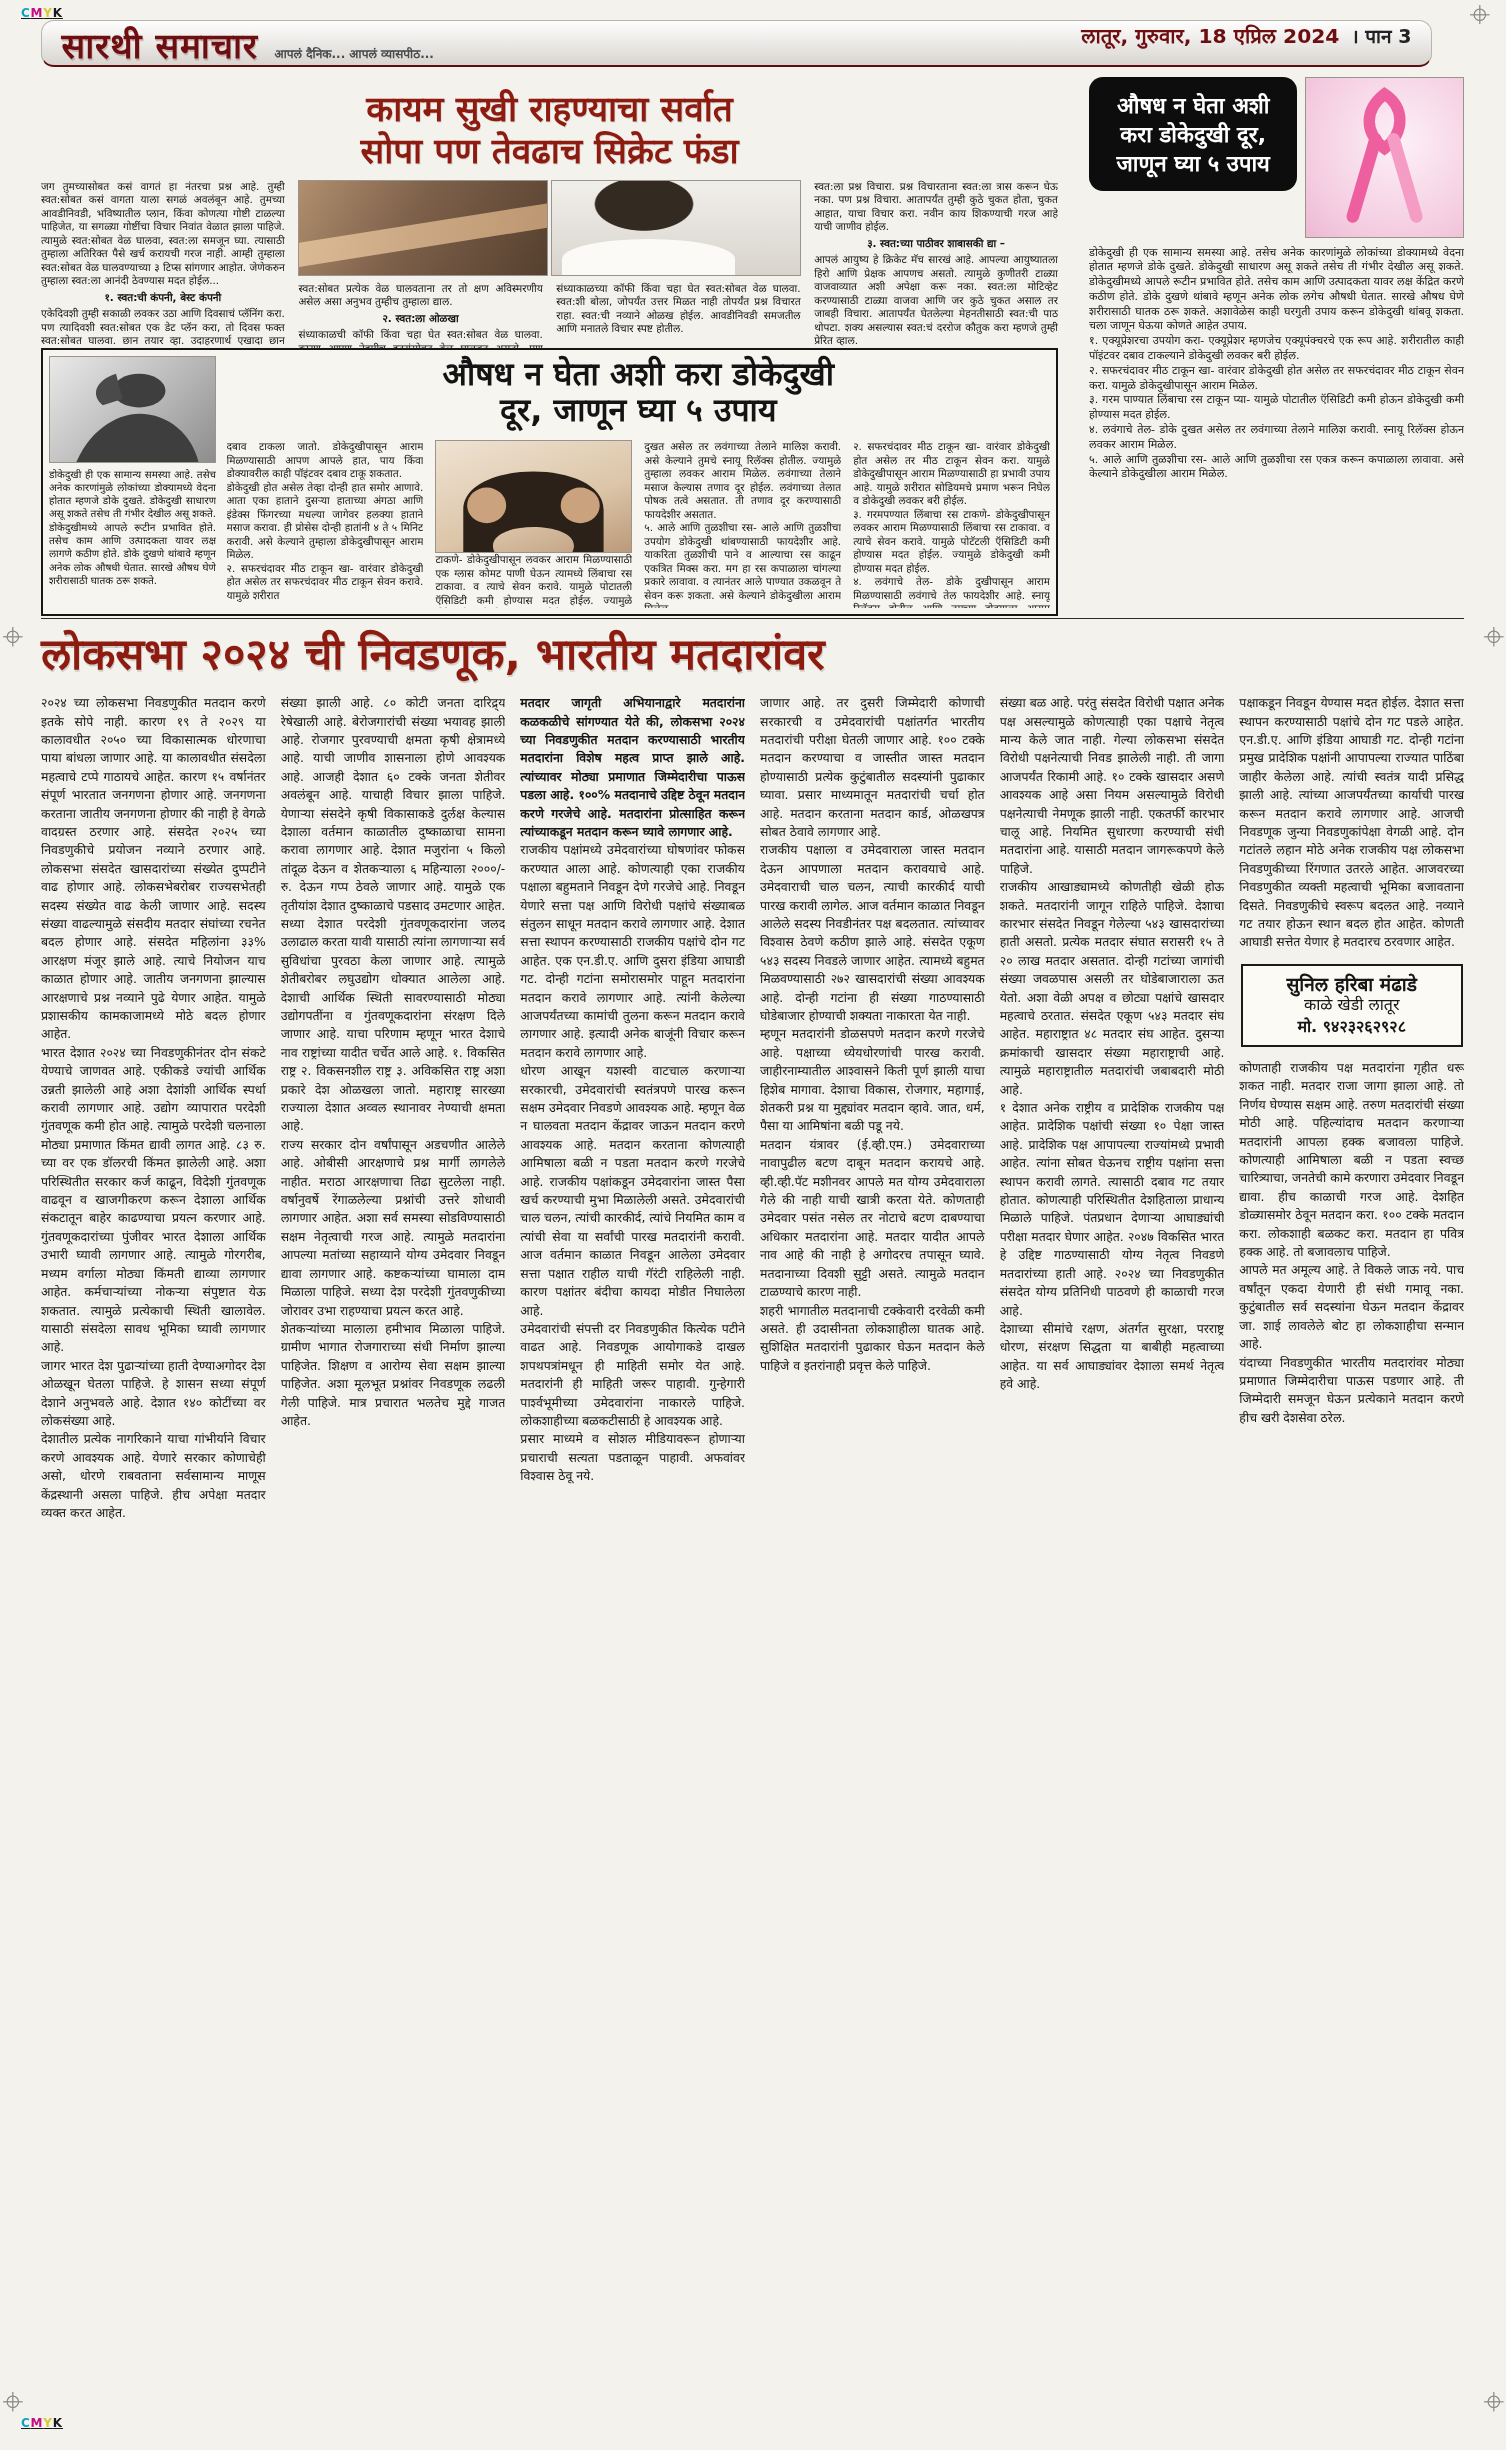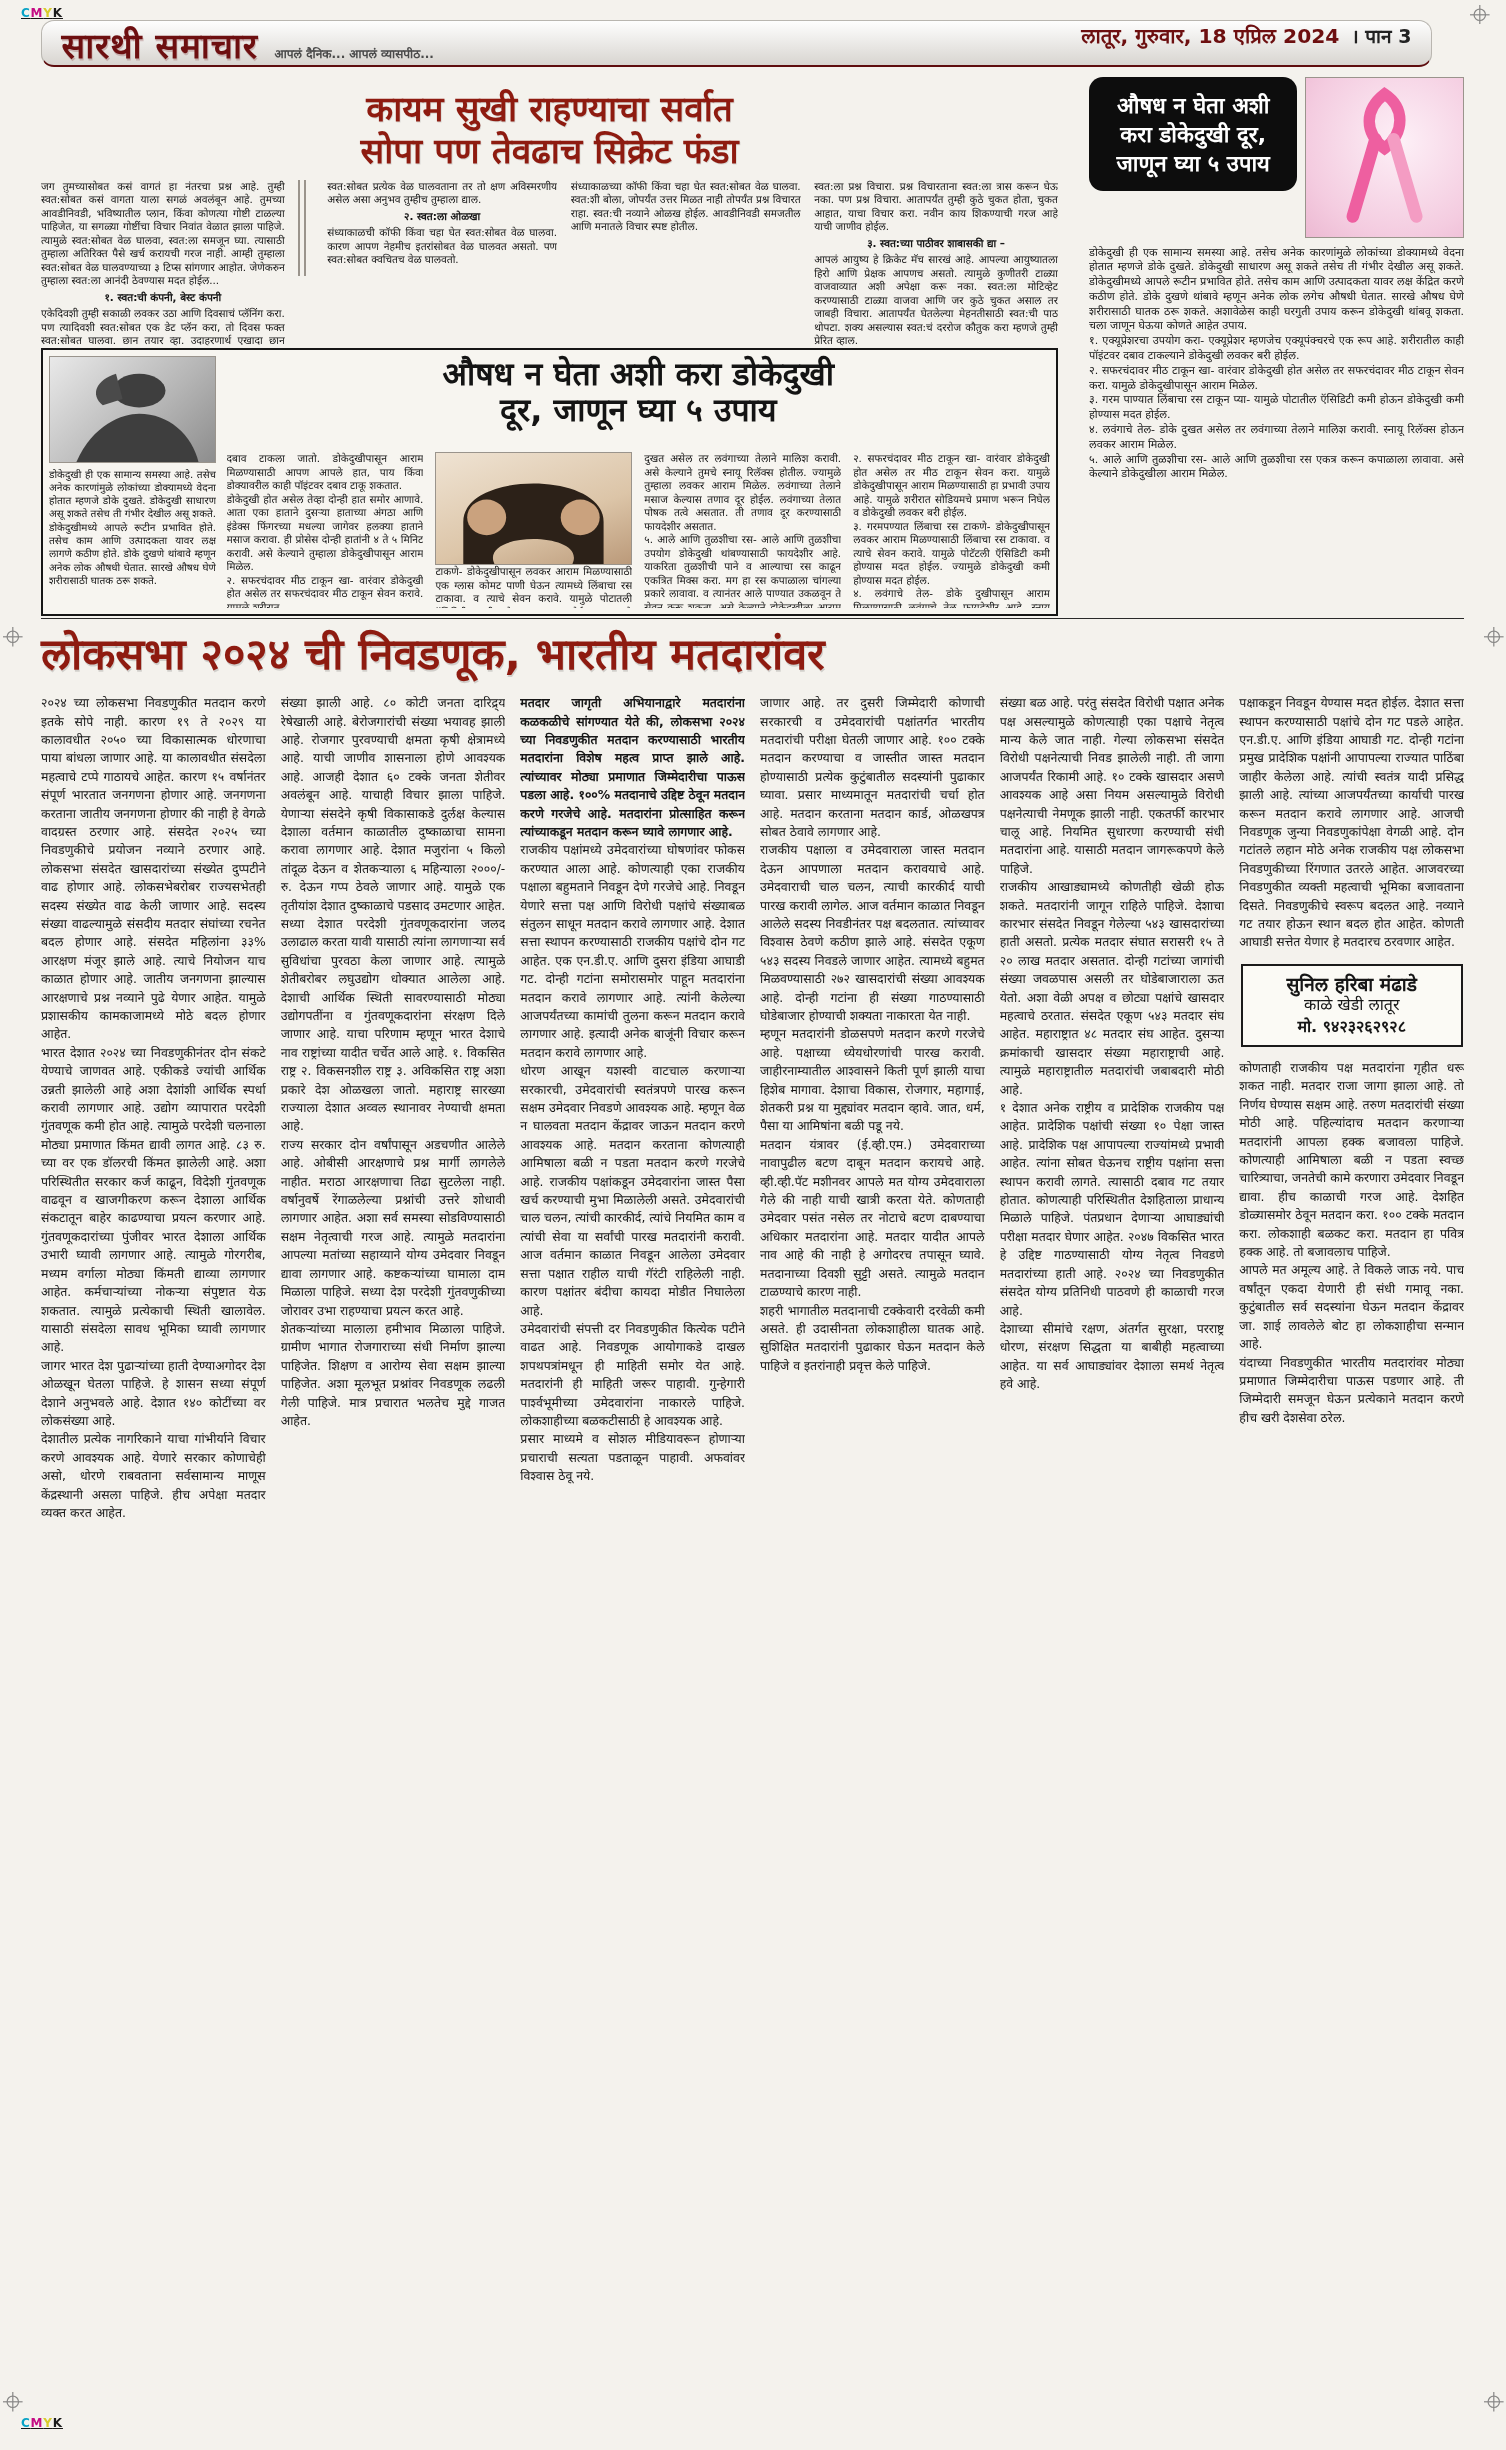--- a/index.html
+++ b/index.html
@@ -19,38 +19,38 @@
   
   .flow{white-space:pre-line;text-align:justify;}
   .subhead{font-weight:bold;text-align:center;margin:3px 0;}
   .fig{position:relative;overflow:hidden;border:0.8px solid #9a948c;box-sizing:border-box;}
   
   .top-zone{position:absolute;left:41px;top:77px;width:1423px;height:539px;}
   .happiness{position:absolute;left:0;top:0;width:1017px;}
   .hap-head{color:#8e1b10;font-weight:bold;font-size:35px;line-height:42px;text-align:center;text-shadow:0.8px 0.8px 0 rgba(0,0,0,.12);margin-top:11px;}
   .hap-cols{display:flex;gap:13.6px;margin-top:7.5px;height:175px;}
   .hap-col{flex:1;overflow:hidden;font-size:10.4px;line-height:13.5px;}
-  .mid-wrap{flex:2.06;display:flex;flex-direction:row;gap:21px;}
+  .mid-wrap{flex:2.06;display:flex;flex-direction:column;gap:6px;}
   .fig-duo{display:flex;gap:3.8px;height:96px;flex:none;}
   .fig-duo .fig{flex:1;height:100%;}
   .fig-couple{background:linear-gradient(120deg,#b18f6e 0%,#7d604a 45%,#55402e 100%);}
   .fig-couple .band{position:absolute;left:-12%;top:44%;width:130%;height:26%;background:linear-gradient(90deg,#e6c7a0,#caa078);transform:rotate(-9deg);opacity:.85;}
   .fig-phone{background:linear-gradient(180deg,#f1efeb,#d8d4cd);}
   .fig-phone .hair{position:absolute;left:14%;top:-8%;width:46%;height:66%;background:radial-gradient(ellipse at center,#332a22 60%,transparent 62%);}
   .fig-phone .shirt{position:absolute;left:4%;bottom:-4%;width:70%;height:42%;background:#fbfaf7;border-radius:50% 50% 0 0;}
   .mid-cols{display:flex;gap:13.6px;flex:1;overflow:hidden;}
   .mid-col{flex:1;overflow:hidden;font-size:10.4px;line-height:13.5px;}
   
   .remedy{position:absolute;left:0;top:271px;width:1017px;height:268px;border:2.3px solid #161616;background:#f7f5f0;box-sizing:border-box;display:flex;gap:10.5px;padding:6px;}
   .rem-strip{width:167px;flex:none;display:flex;flex-direction:column;gap:4.5px;}
   .fig-man{height:107px;flex:none;background:linear-gradient(135deg,#e9e9e9,#b4b4b4 60%,#8d8d8d);}
   .rem-strip-text{flex:1;overflow:hidden;font-size:10.2px;line-height:13.3px;}
   .rem-main{flex:1;display:flex;flex-direction:column;}
   .rem-head{font-size:32px;line-height:36px;font-weight:bold;text-align:center;color:#141414;flex:none;}
-  .rem-cols{display:flex;gap:12px;margin-top:24px;flex:1;overflow:hidden;}
+  .rem-cols{display:flex;gap:12px;margin-top:12px;flex:1;overflow:hidden;}
   .rem-col{flex:1;overflow:hidden;font-size:10.4px;line-height:13.5px;}
   .fig-womanhead{height:113px;margin-bottom:3.8px;background:linear-gradient(160deg,#efe3d3,#dcc5a8 60%,#bb9a7a);}
   
   .aside{position:absolute;left:1048px;top:0;width:375px;height:536px;}
   .aside-top{display:flex;gap:7.5px;height:161px;}
   .black-box{flex:1.25;background:#0d0d0d;color:#ffffff;border-radius:14px;display:flex;align-items:center;justify-content:center;text-align:center;font-weight:bold;font-size:22px;line-height:29px;padding:6px;box-sizing:border-box;align-self:flex-start;height:114px;}
   .fig-ribbon{flex:1;height:161px;background:radial-gradient(circle at 60% 40%,#fdf0f7,#f4cce0 70%,#ecb9d2);}
   .aside-body{margin-top:7.5px;height:366px;overflow:hidden;font-size:11px;line-height:14.8px;}
   
   .bottom{position:absolute;left:41px;top:618px;width:1423px;border-top:1.5px solid #2a2a2a;padding-top:7.5px;}

